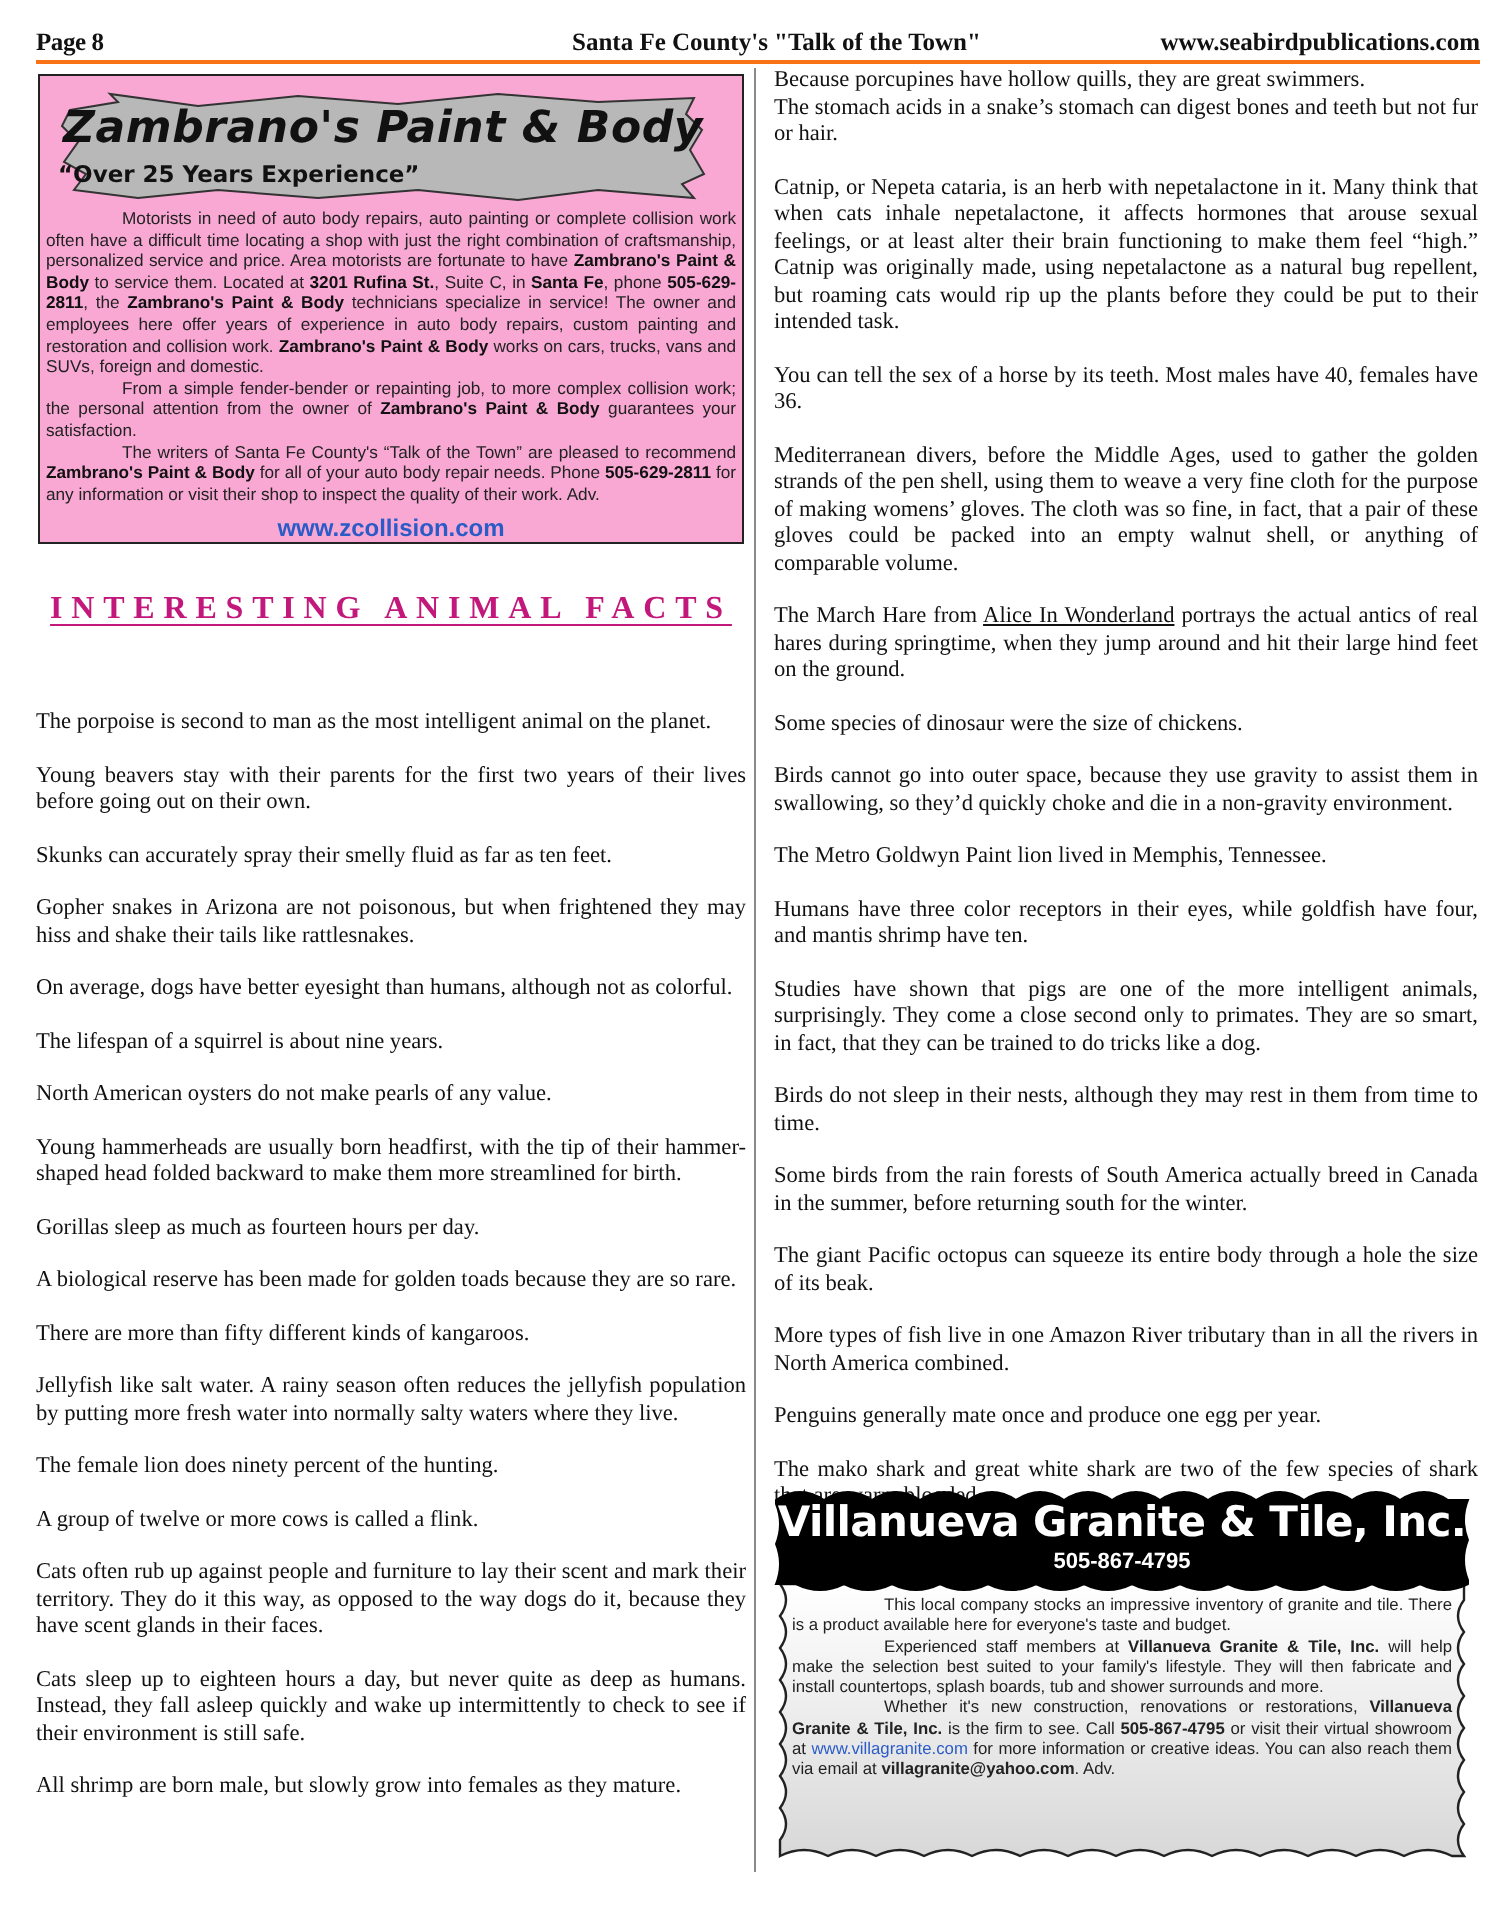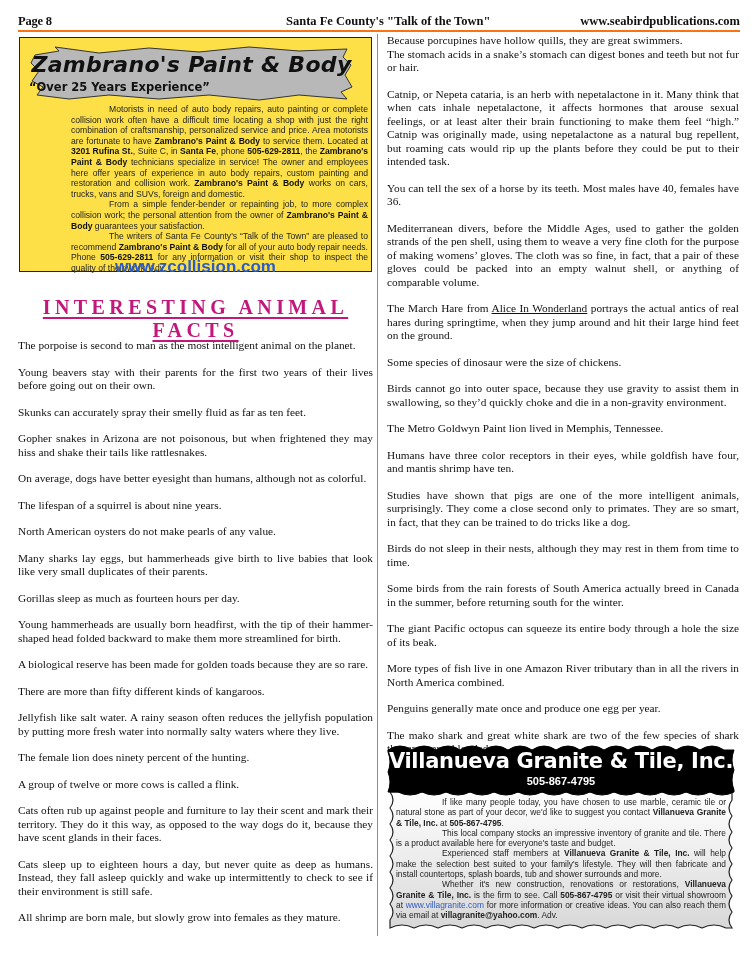--- a/index.html
+++ b/index.html
@@ -10,43 +10,43 @@
     border-bottom: 2px solid #f97316; font-family: "Liberation Serif", serif; font-weight: bold;
     font-size: 12.5px; transform-origin: left; }
   .header .page { position: absolute; left: 0; top: 2px; letter-spacing: -0.2px; }
   .header .title { position: absolute; left: 268px; top: 2px; }
   .header .site { position: absolute; right: 0; top: 2px; }
 
   .col-divider { position: absolute; left: 377px; top: 34px; width: 1px; height: 902px; background: #8a8a8a; }
 
   
   .zad { position: absolute; left: 19px; top: 37px; width: 353px; height: 235px;
-    border: 1.5px solid #222; background: #fde047; }
+    border: 1.5px solid #222; background: #f9a8d4; }
   .zad .banner { position: absolute; left: 9px; top: 7px; width: 325px; height: 56px; }
   .zad .banner svg { position: absolute; left: 0; top: 0; }
   .zad .brand { position: absolute; left: 0; right: 0; top: 7px; text-align: center;
     font-family: "DejaVu Sans", sans-serif; font-weight: bold; font-size: 22px; font-style: italic;
     color: #111; letter-spacing: 0.3px; }
   .zad .slogan { position: absolute; left: 0; right: 0; top: 35px; text-align: left;
     font-family: "DejaVu Sans", sans-serif; font-weight: bold; font-size: 11.5px; color: #111; }
   .zad .body { position: absolute; left: 3px; right: 3px; top: 66px;
     font-family: "Liberation Sans", sans-serif; font-size: 8.6px; line-height: 10.6px; color: #222;
-    text-align: justify; margin-left: 48px; }
+    text-align: justify; }
   .zad .body p { text-indent: 38px; }
   .zad .body b { color: #111; }
   .zad .url { position: absolute; left: 0; right: 0; top: 219px; text-align: center;
-    font-family: "Liberation Sans", sans-serif; font-weight: bold; font-size: 17px; color: #2a5bc7; }
+    font-family: "Liberation Sans", sans-serif; font-weight: bold; font-size: 12px; color: #2a5bc7; }
 
   .facts-title { position: absolute; left: 19px; top: 296px; width: 353px; text-align: center;
-    font-family: "Liberation Serif", serif; font-weight: bold; font-size: 20px; letter-spacing: 4.4px;
+    font-family: "Liberation Serif", serif; font-weight: bold; font-size: 16px; letter-spacing: 4.4px;
     color: #c2177b; text-decoration: underline; text-underline-offset: 3px; }
 
   .facts { font-family: "Liberation Serif", serif; font-size: 11.3px; line-height: 13.5px; color: #111; text-align: justify; }
   .facts p { margin-bottom: 13px; }
-  .left-facts { position: absolute; left: 18px; top: 339px; width: 355px; }
+  .left-facts { position: absolute; left: 18px; top: 355px; width: 355px; }
   .right-facts { position: absolute; left: 387px; top: 34px; width: 352px; }
   .right-facts p.tight { margin-bottom: 0; }
   .u { text-decoration: underline; }
 
   
   .vad { position: absolute; left: 384px; top: 744px; width: 354px; height: 190px; }
   .vad svg.frame { position: absolute; left: 0; top: 0; }
   .vad .vname { position: absolute; left: 0; right: 0; top: 5px; text-align: center;
     font-family: "DejaVu Sans", sans-serif; font-weight: bold; font-size: 21px; color: #fff; letter-spacing: -0.3px; }
   .vad .vphone { position: absolute; left: 0; right: 0; top: 31px; text-align: center;
@@ -86,23 +86,22 @@
 <div class="facts-title">INTERESTING ANIMAL FACTS</div>
 
 <div class="facts left-facts">
   <p>The porpoise is second to man as the most intelligent animal on the planet.</p>
   <p>Young beavers stay with their parents for the first two years of their lives before going out on their own.</p>
   <p>Skunks can accurately spray their smelly fluid as far as ten feet.</p>
   <p>Gopher snakes in Arizona are not poisonous, but when frightened they may hiss and shake their tails like rattlesnakes.</p>
   <p>On average, dogs have better eyesight than humans, although not as colorful.</p>
   <p>The lifespan of a squirrel is about nine years.</p>
   <p>North American oysters do not make pearls of any value.</p>
-  <p>Many sharks lay eggs, but hammerheads give birth to live babies that look like very small duplicates of their parents.</p>
+  <p>Young hammerheads are usually born headfirst, with the tip of their hammer-shaped head folded backward to make them more streamlined for birth.</p>
   <p>Gorillas sleep as much as fourteen hours per day.</p>
-  <p>Young hammerheads are usually born headfirst, with the tip of their hammer-shaped head folded backward to make them more streamlined for birth.</p>
   <p>A biological reserve has been made for golden toads because they are so rare.</p>
   <p>There are more than fifty different kinds of kangaroos.</p>
   <p>Jellyfish like salt water. A rainy season often reduces the jellyfish population by putting more fresh water into normally salty waters where they live.</p>
   <p>The female lion does ninety percent of the hunting.</p>
   <p>A group of twelve or more cows is called a flink.</p>
   <p>Cats often rub up against people and furniture to lay their scent and mark their territory. They do it this way, as opposed to the way dogs do it, because they have scent glands in their faces.</p>
   <p>Cats sleep up to eighteen hours a day, but never quite as deep as humans. Instead, they fall asleep quickly and wake up intermittently to check to see if their environment is still safe.</p>
   <p>All shrimp are born male, but slowly grow into females as they mature.</p>
 </div>
 
@@ -136,18 +135,17 @@
     </defs>
     <path d="M6,48 q6,8 0,16 q6,8 0,16 q6,8 0,16 q6,8 0,16 q6,8 0,16 q6,8 0,16 q6,8 0,16 q6,8 0,16 L6,184
              q12,-6 24,0 q12,-6 24,0 q12,-6 24,0 q12,-6 24,0 q12,-6 24,0 q12,-6 24,0 q12,-6 24,0 q12,-6 24,0 q12,-6 24,0 q12,-6 24,0 q12,-6 24,0 q12,-6 24,0 q12,-6 24,0 q12,-6 24,0
              L348,184 q-6,-8 0,-16 q-6,-8 0,-16 q-6,-8 0,-16 q-6,-8 0,-16 q-6,-8 0,-16 q-6,-8 0,-16 q-6,-8 0,-16 q-6,-8 0,-16 L348,48 Z" fill="url(#vg)" stroke="#222" stroke-width="1.2"></path>
     <path d="M4,6 q12,-8 24,0 q12,-8 24,0 q12,-8 24,0 q12,-8 24,0 q12,-8 24,0 q12,-8 24,0 q12,-8 24,0 q12,-8 24,0 q12,-8 24,0 q12,-8 24,0 q12,-8 24,0 q12,-8 24,0 q12,-8 24,0 q12,-8 24,0 L350,6
              q-4,10 0,20 q-4,10 0,20 L350,48 q-12,6 -24,0 q-12,6 -24,0 q-12,6 -24,0 q-12,6 -24,0 q-12,6 -24,0 q-12,6 -24,0 q-12,6 -24,0 q-12,6 -24,0 q-12,6 -24,0 q-12,6 -24,0 q-12,6 -24,0 q-12,6 -24,0 q-12,6 -24,0 q-12,6 -24,0 L4,48 q4,-10 0,-20 q4,-10 0,-20 Z" fill="#000" stroke="#000" stroke-width="1"></path>
   </svg>
   <div class="vname">Villanueva Granite &amp; Tile, Inc.</div>
   <div class="vphone">505-867-4795</div>
   <div class="vbody">
-    <p><span>If like many people today, you have chosen to use marble, ceramic tile or natural stone as part of your decor, we'd like to suggest you contact </span><b>Villanueva Granite &amp; Tile, Inc.</b><span> at </span><b>505-867-4795</b><span>.</span></p>
     <p>This local company stocks an impressive inventory of granite and tile. There is a product available here for everyone's taste and budget.</p>
     <p><span>Experienced staff members at </span><b>Villanueva Granite &amp; Tile, Inc.</b><span> will help make the selection best suited to your family's lifestyle. They will then fabricate and install countertops, splash boards, tub and shower surrounds and more.</span></p>
     <p><span>Whether it's new construction, renovations or restorations, </span><b>Villanueva Granite &amp; Tile, Inc.</b><span> is the firm to see. Call </span><b>505-867-4795</b><span> or visit their virtual showroom at </span><span class="link">www.villagranite.com</span><span> for more information or creative ideas. You can also reach them via email at </span><b>villagranite@yahoo.com</b><span>.  Adv.</span></p>
   </div>
 </div>
 
 </body></html>

